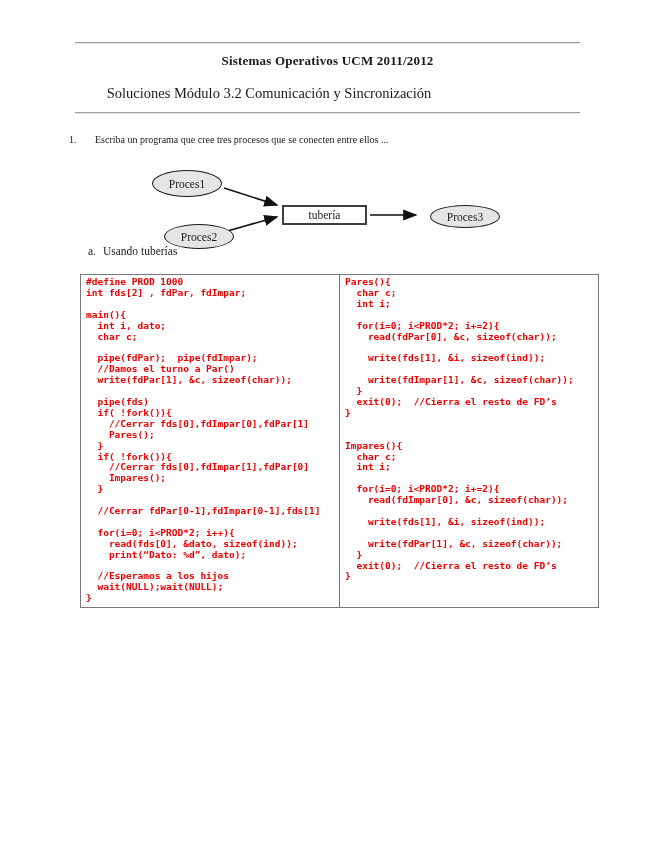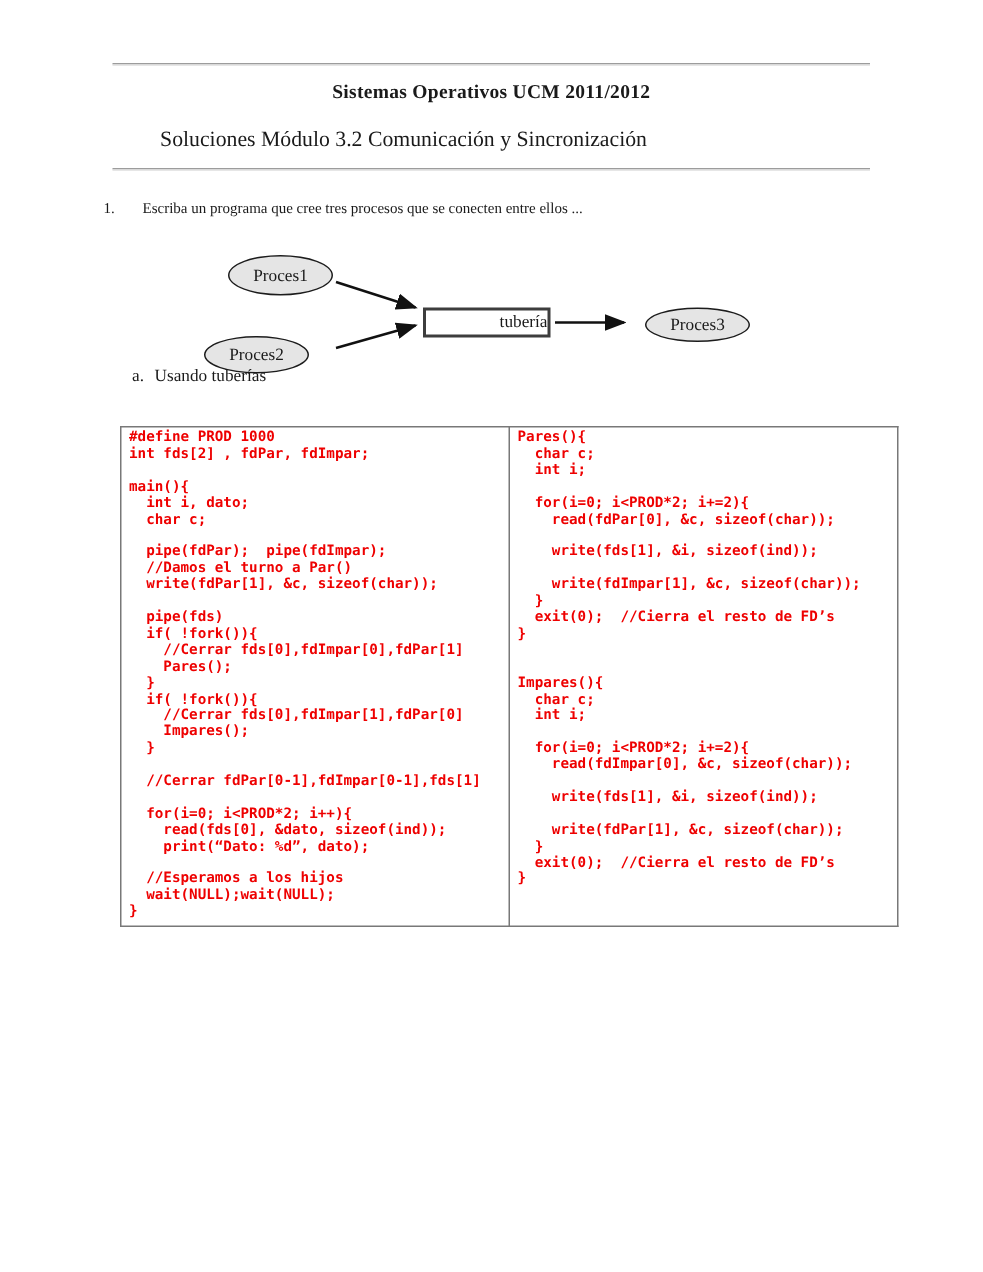--- a/index.html
+++ b/index.html
@@ -25,31 +25,31 @@
   .exercise { position:absolute; top:134px; left:69px; width:540px; font-size:10px; }
   .ex-num { display:inline-block; width:26px; }
   .diagram { position:absolute; left:80px; top:162px; width:460px; height:92px; }
   .arrow-layer { position:absolute; left:0; top:0; }
   .node {
     position:absolute; border:1.5px solid #1c1c1c; border-radius:50%;
     background:#e5e5e5; display:flex; align-items:center; justify-content:center;
     font-size:11.5px;
   }
   .node-proces1 { left:72px; top:8px;  width:70px; height:27px; }
-  .node-proces2 { left:56px; top:62px; width:70px; height:25px; }
+  .node-proces2 { left:84px; top:62px; width:70px; height:25px; }
   .node-proces3 { left:350px; top:43px; width:70px; height:23px; }
   .pipe-rect {
     position:absolute; left:202px; top:43px; width:85px; height:20px;
     border:2px solid #3d3d3d; background:#fff;
-    display:flex; align-items:center; justify-content:flex-end; font-size:11.5px;
+    display:flex; align-items:center; justify-content:center; font-size:11.5px;
   }
   .sub-label { position:absolute; left:88px; top:245px; font-size:11.5px;text-align:center; }
   .sub-label .lbl-letter { display:inline-block; margin-right:7px; }
   .code-table {
-    position:absolute; left:80px; top:284px; border-collapse:collapse; table-layout:fixed;
+    position:absolute; left:80px; top:274px; border-collapse:collapse; table-layout:fixed;
   }
   .code-table td {
     width:259px; border:1px solid #787878; vertical-align:top; padding:0; background:#fff;
   }
   pre.code {
     margin:0; padding:2px 4px 3px 5px;
     font-family:"DejaVu Sans Mono", "Liberation Mono", monospace;
     font-weight:bold; font-size:9.5px; line-height:10.9px; white-space:pre;
   }
 </style>

